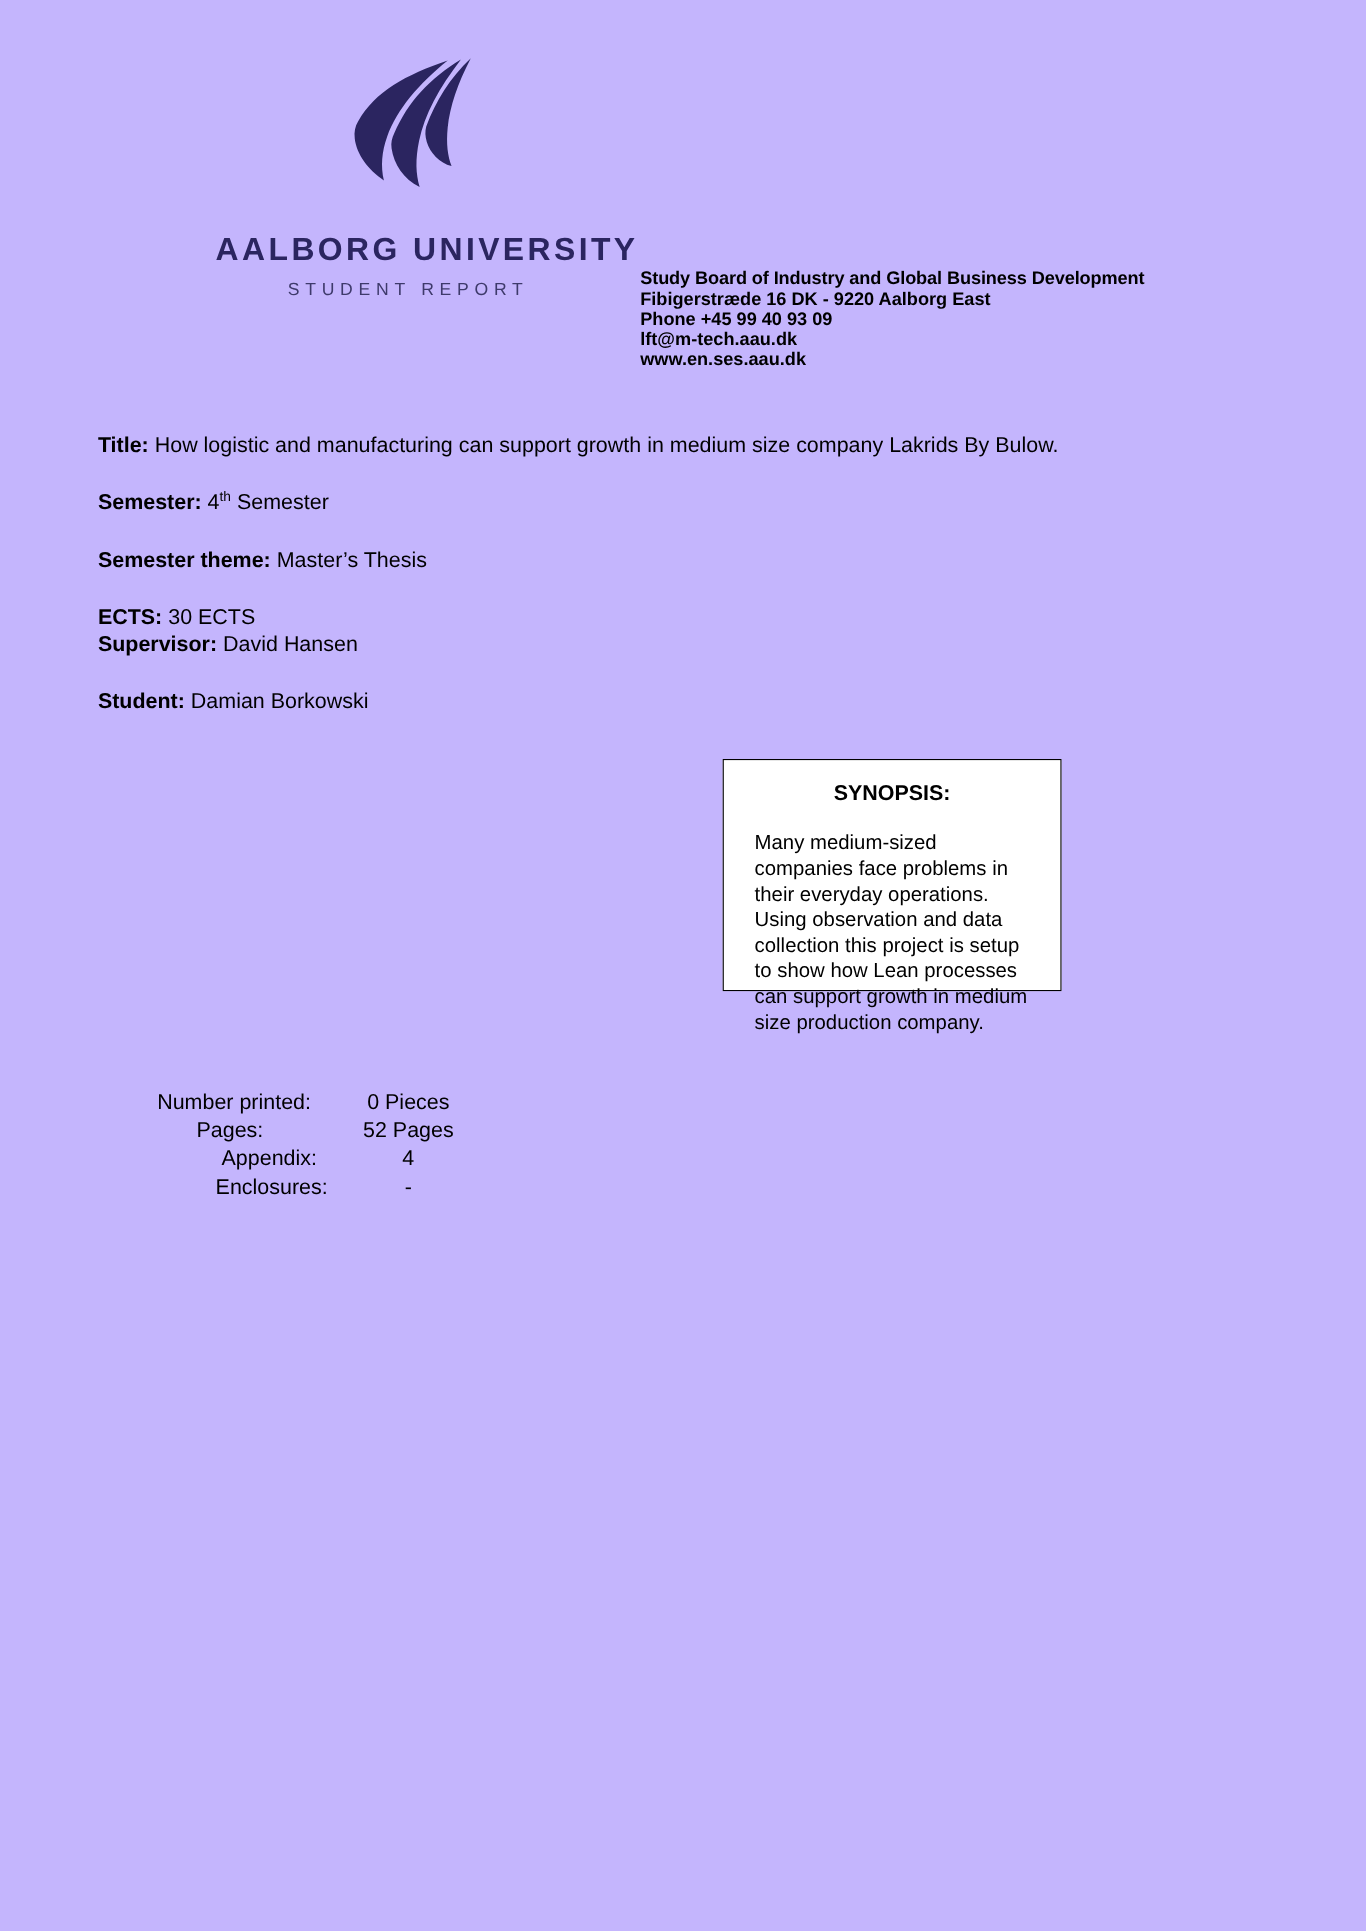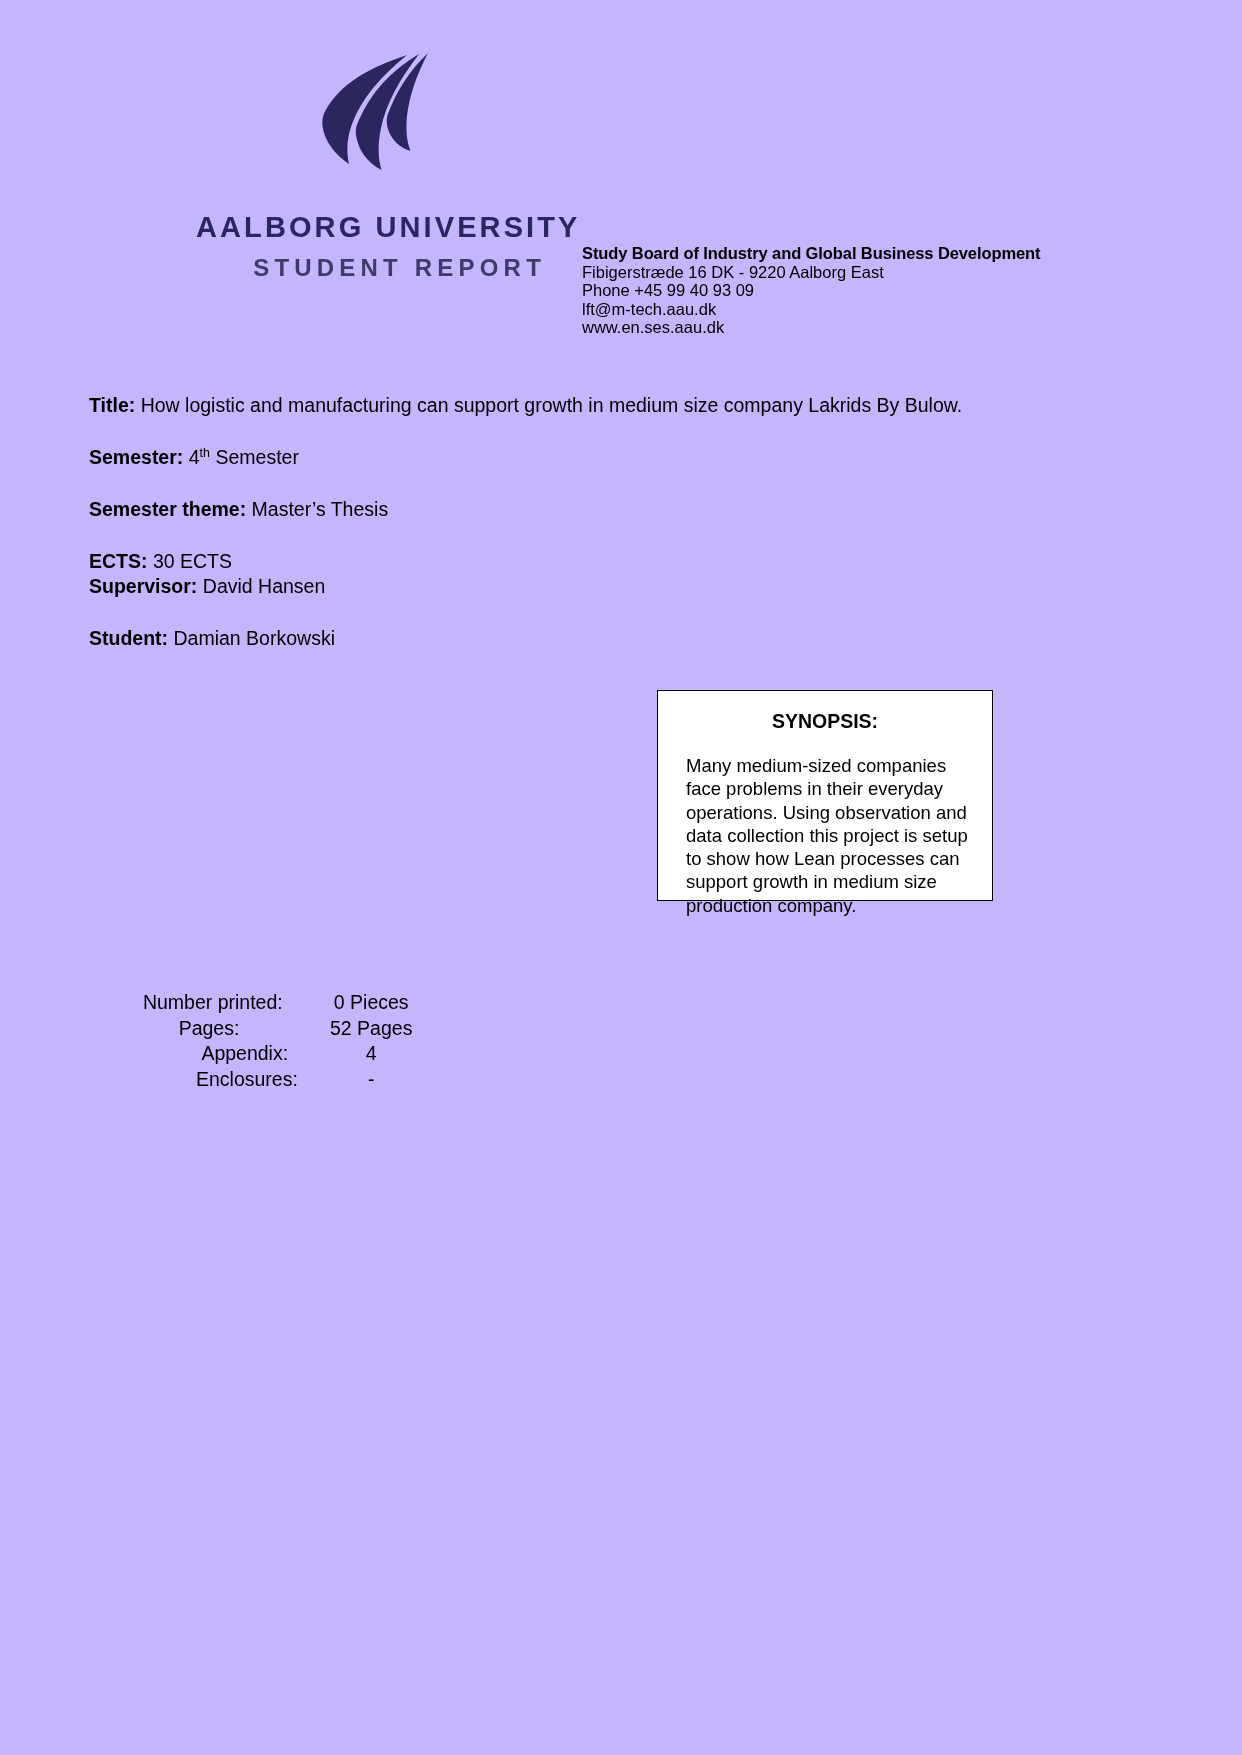--- a/index.html
+++ b/index.html
@@ -39,46 +39,45 @@
     font-weight: bold;
     font-size: 29px;
     letter-spacing: 3.1px;
     color: #2B2560;
     line-height: 1.1;
     white-space: nowrap;
   }
   .logo-subtitle {
     margin-top: 11px;
     font-family: "Liberation Sans", sans-serif;
-    font-weight: bold;
-    font-size: 24px;
+    font-weight: normal;
+    font-size: 16px;
     letter-spacing: 5.2px;
     color: #3E3A6B;
     line-height: 1.1;
     white-space: nowrap;
-    text-align: right;
   }
 
   
   .contact-block {
     position: absolute;
     left: 582px;
     top: 244px;
     width: 480px;
     font-size: 16.5px;
     line-height: 18.6px;
     color: #000000;
   }
   .contact-block .heading {
     font-weight: bold;
     font-size: 16.5px;
     letter-spacing: -0.1px;
   }
   .contact-block .line {
-    font-weight: normal;
+    font-weight: bold;
   }
 
   
   .meta {
     position: absolute;
     left: 89px;
     top: 393px;
     width: 900px;
     font-size: 19.5px;
     color: #000000;
@@ -97,21 +96,21 @@
     font-size: 12.5px;
     vertical-align: super;
     line-height: 0;
   }
 
   
   .synopsis-box {
     position: absolute;
     left: 657px;
     top: 690px;
-    width: 336px;
+    width: 308px;
     height: 211px;
     border: 1.6px solid #000000;
     box-sizing: border-box;
     background: #ffffff;
   }
   .synopsis-title {
     text-align: center;
     font-weight: bold;
     font-size: 19.5px;
     margin-top: 19px;

